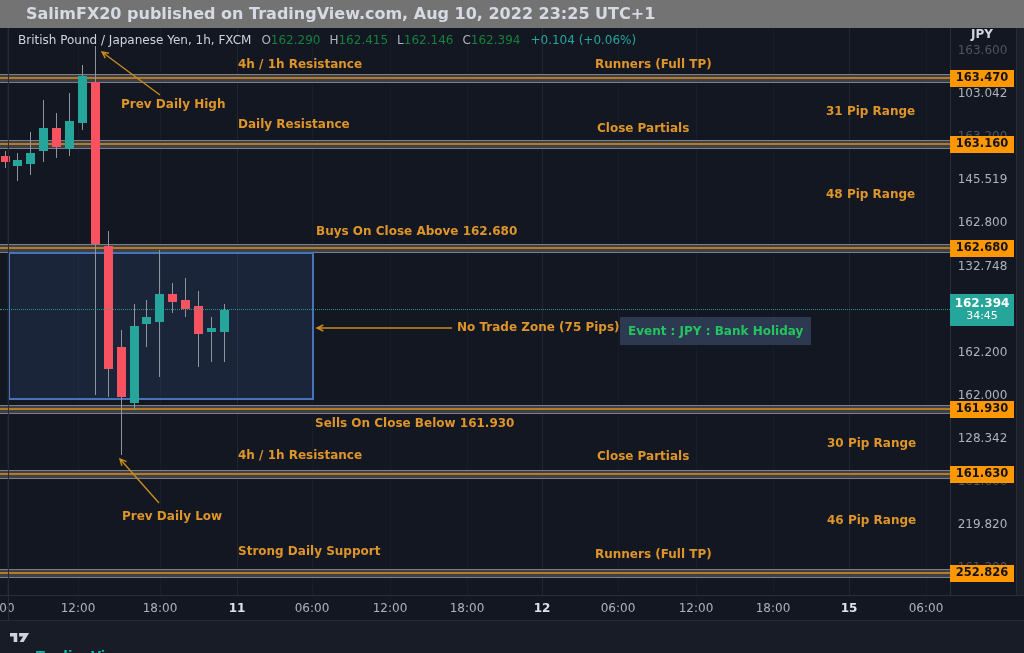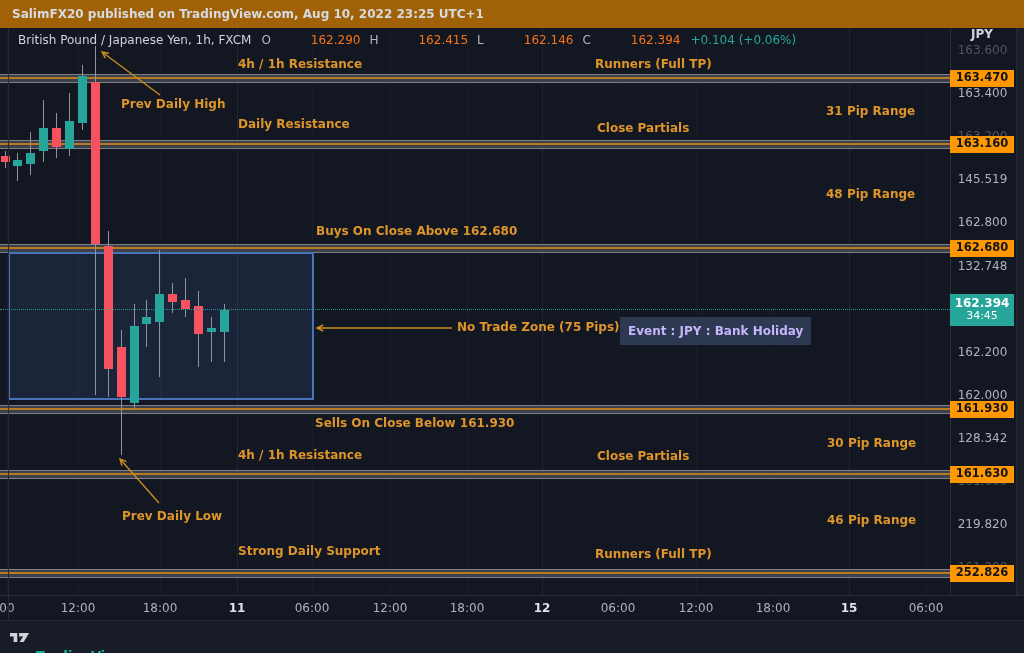--- a/index.html
+++ b/index.html
@@ -1,36 +1,36 @@
 <!DOCTYPE html>
 <html><head>
 <meta charset="utf-8">
 <style>
   html,body{margin:0;padding:0;background:#0d1017;}
   .page{position:relative;width:1024px;height:653px;background:#131722;overflow:hidden;
         font-family:"DejaVu Sans",sans-serif;-webkit-font-smoothing:antialiased;}
-  .topbar{position:absolute;left:0;top:0;width:1024px;height:28px;background:#a16207;
-          color:#d6dae2;font-size:12px;font-weight:bold;line-height:28px;padding-left:12px;box-sizing:border-box;}
+  .topbar{position:absolute;left:0;top:0;width:1024px;height:28px;background:#737373;
+          color:#d6dae2;font-size:16px;font-weight:bold;line-height:28px;padding-left:26px;box-sizing:border-box;}
   .hdr{position:absolute;left:18px;top:32px;height:16px;display:flex;align-items:center;gap:10px;
        font-size:12px;color:#cfd3dc;white-space:nowrap;z-index:30;}
   .hdr .chg{color:#26a69a;}
   .ohlc{display:flex;gap:9px;}
   .ohlc .pair b{color:#b2b5be;font-weight:normal;}
-  .ohlc .pair span{color:#f97316;margin-left:40px;}
+  .ohlc .pair span{color:#15803d;}
   .chart-layer{position:absolute;left:0;top:0;width:1024px;height:653px;}
   .axis-right{position:absolute;left:950px;top:28px;width:66px;height:567px;border-left:1px solid #2a2e39;box-sizing:border-box;}
   .axis-strip{position:absolute;left:1016px;top:28px;width:8px;height:567px;background:#1a1f2a;border-left:1px solid #262b36;box-sizing:border-box;}
   .jpy{position:absolute;left:950px;top:27px;width:64px;text-align:center;font-size:12px;font-weight:bold;color:#d1d4dc;z-index:40;}
   .time-axis{position:absolute;left:0;top:595px;width:1024px;height:25px;border-top:1px solid #2a2e39;box-sizing:border-box;}
   .footer{position:absolute;left:0;top:620px;width:1024px;height:33px;background:#171c27;border-top:1px solid #232834;
           display:flex;align-items:center;padding-left:10px;box-sizing:border-box;gap:6px;}
   .footer .brand{color:#14b8a6;font-size:13px;font-weight:600;margin-top:36px;}
   .left-border{position:absolute;left:8px;top:28px;width:1px;height:592px;background:#262b36;z-index:25;}
   .event-box{position:absolute;left:620px;top:317px;height:28px;line-height:28px;padding:0 8px;
-             background:#2d3950;color:#c4b5fd;font-size:12px;font-weight:bold;white-space:nowrap;z-index:35;}
+             background:#2d3950;color:#22c55e;font-size:12px;font-weight:bold;white-space:nowrap;z-index:35;}
   svg.arrows{position:absolute;left:0;top:0;width:1024px;height:653px;pointer-events:none;z-index:34;}
 </style>
 </head>
 <body>
 
 <div class="page">
 
   <div class="topbar">
     <span>SalimFX20 published on TradingView.com, Aug 10, 2022 23:25 UTC+1</span>
   </div>
@@ -116,21 +116,21 @@
       <div style="position: absolute; left: 457px; top: 320px; color: rgb(222, 149, 41); font: bold 12px &quot;DejaVu Sans&quot;, sans-serif; white-space: nowrap;">No Trade Zone (75 Pips)</div>
       <div style="position: absolute; left: 315px; top: 416px; color: rgb(222, 149, 41); font: bold 12px &quot;DejaVu Sans&quot;, sans-serif; white-space: nowrap;">Sells On Close Below 161.930</div>
       <div style="position: absolute; left: 238px; top: 448px; color: rgb(222, 149, 41); font: bold 12px &quot;DejaVu Sans&quot;, sans-serif; white-space: nowrap;">4h / 1h Resistance</div>
       <div style="position: absolute; left: 597px; top: 449px; color: rgb(222, 149, 41); font: bold 12px &quot;DejaVu Sans&quot;, sans-serif; white-space: nowrap;">Close Partials</div>
       <div style="position: absolute; left: 827px; top: 436px; color: rgb(222, 149, 41); font: bold 12px &quot;DejaVu Sans&quot;, sans-serif; white-space: nowrap;">30 Pip Range</div>
       <div style="position: absolute; left: 122px; top: 509px; color: rgb(222, 149, 41); font: bold 12px &quot;DejaVu Sans&quot;, sans-serif; white-space: nowrap;">Prev Daily Low</div>
       <div style="position: absolute; left: 827px; top: 513px; color: rgb(222, 149, 41); font: bold 12px &quot;DejaVu Sans&quot;, sans-serif; white-space: nowrap;">46 Pip Range</div>
       <div style="position: absolute; left: 238px; top: 544px; color: rgb(222, 149, 41); font: bold 12px &quot;DejaVu Sans&quot;, sans-serif; white-space: nowrap;">Strong Daily Support</div>
       <div style="position: absolute; left: 595px; top: 547px; color: rgb(222, 149, 41); font: bold 12px &quot;DejaVu Sans&quot;, sans-serif; white-space: nowrap;">Runners (Full TP)</div>
       <div style="position: absolute; left: 951px; width: 63px; top: 43px; text-align: center; color: rgb(79, 84, 95); font: 12px &quot;DejaVu Sans&quot;, sans-serif;">163.600</div>
-      <div style="position: absolute; left: 951px; width: 63px; top: 86.1px; text-align: center; color: rgb(174, 178, 188); font: 12px &quot;DejaVu Sans&quot;, sans-serif;">163.400</div>
+      <div style="position: absolute; left: 951px; width: 63px; top: 86.1px; text-align: center; color: rgb(174, 178, 188); font: 12px &quot;DejaVu Sans&quot;, sans-serif;">103.042</div>
       <div style="position: absolute; left: 951px; width: 63px; top: 129.2px; text-align: center; color: rgb(79, 84, 95); font: 12px &quot;DejaVu Sans&quot;, sans-serif;">163.200</div>
       <div style="position: absolute; left: 951px; width: 63px; top: 172.3px; text-align: center; color: rgb(174, 178, 188); font: 12px &quot;DejaVu Sans&quot;, sans-serif;">145.519</div>
       <div style="position: absolute; left: 951px; width: 63px; top: 215.4px; text-align: center; color: rgb(174, 178, 188); font: 12px &quot;DejaVu Sans&quot;, sans-serif;">162.800</div>
       <div style="position: absolute; left: 951px; width: 63px; top: 258.5px; text-align: center; color: rgb(174, 178, 188); font: 12px &quot;DejaVu Sans&quot;, sans-serif;">132.748</div>
       <div style="position: absolute; left: 951px; width: 63px; top: 344.7px; text-align: center; color: rgb(174, 178, 188); font: 12px &quot;DejaVu Sans&quot;, sans-serif;">162.200</div>
       <div style="position: absolute; left: 951px; width: 63px; top: 387.8px; text-align: center; color: rgb(174, 178, 188); font: 12px &quot;DejaVu Sans&quot;, sans-serif;">162.000</div>
       <div style="position: absolute; left: 951px; width: 63px; top: 430.9px; text-align: center; color: rgb(174, 178, 188); font: 12px &quot;DejaVu Sans&quot;, sans-serif;">128.342</div>
       <div style="position: absolute; left: 951px; width: 63px; top: 474px; text-align: center; color: rgb(79, 84, 95); font: 12px &quot;DejaVu Sans&quot;, sans-serif;">161.600</div>
       <div style="position: absolute; left: 951px; width: 63px; top: 517.1px; text-align: center; color: rgb(174, 178, 188); font: 12px &quot;DejaVu Sans&quot;, sans-serif;">219.820</div>
       <div style="position: absolute; left: 951px; width: 63px; top: 560.2px; text-align: center; color: rgb(79, 84, 95); font: 12px &quot;DejaVu Sans&quot;, sans-serif;">161.200</div>

